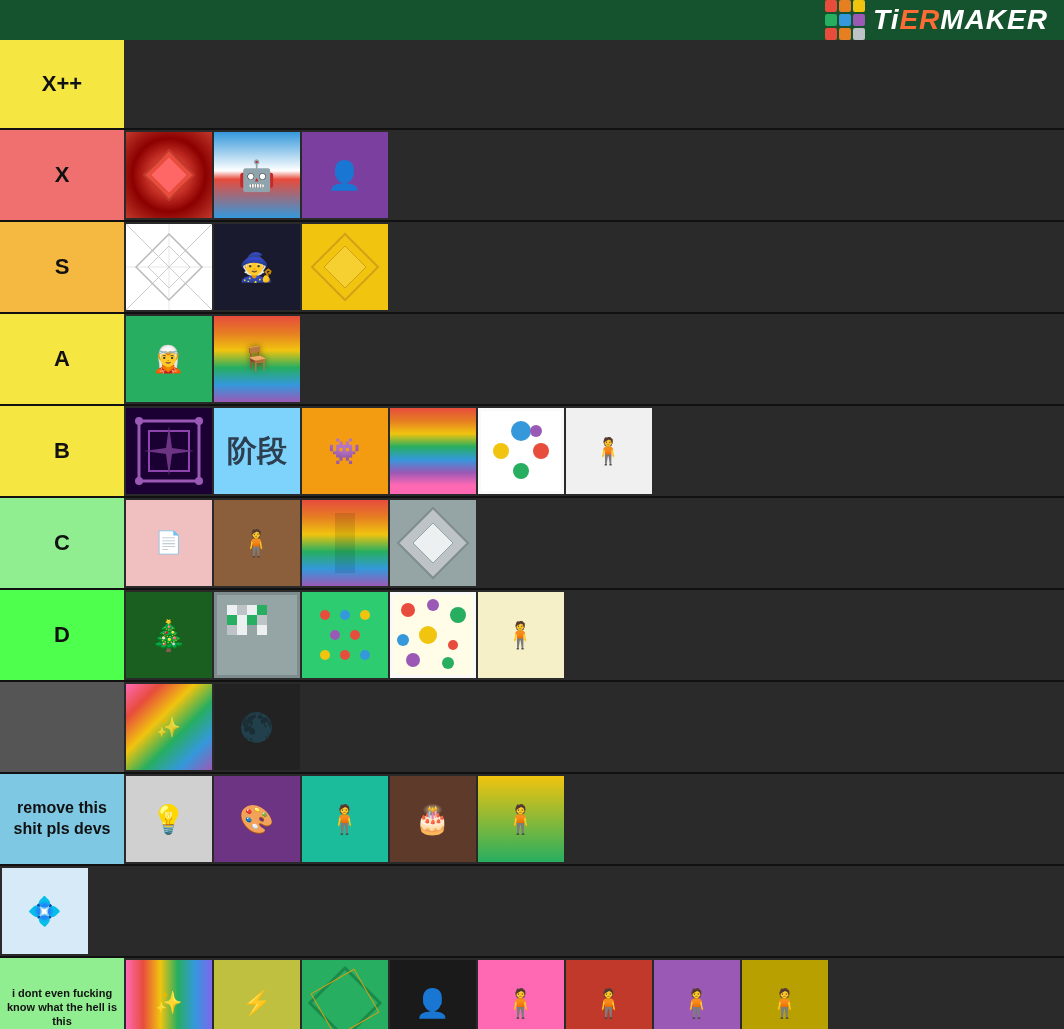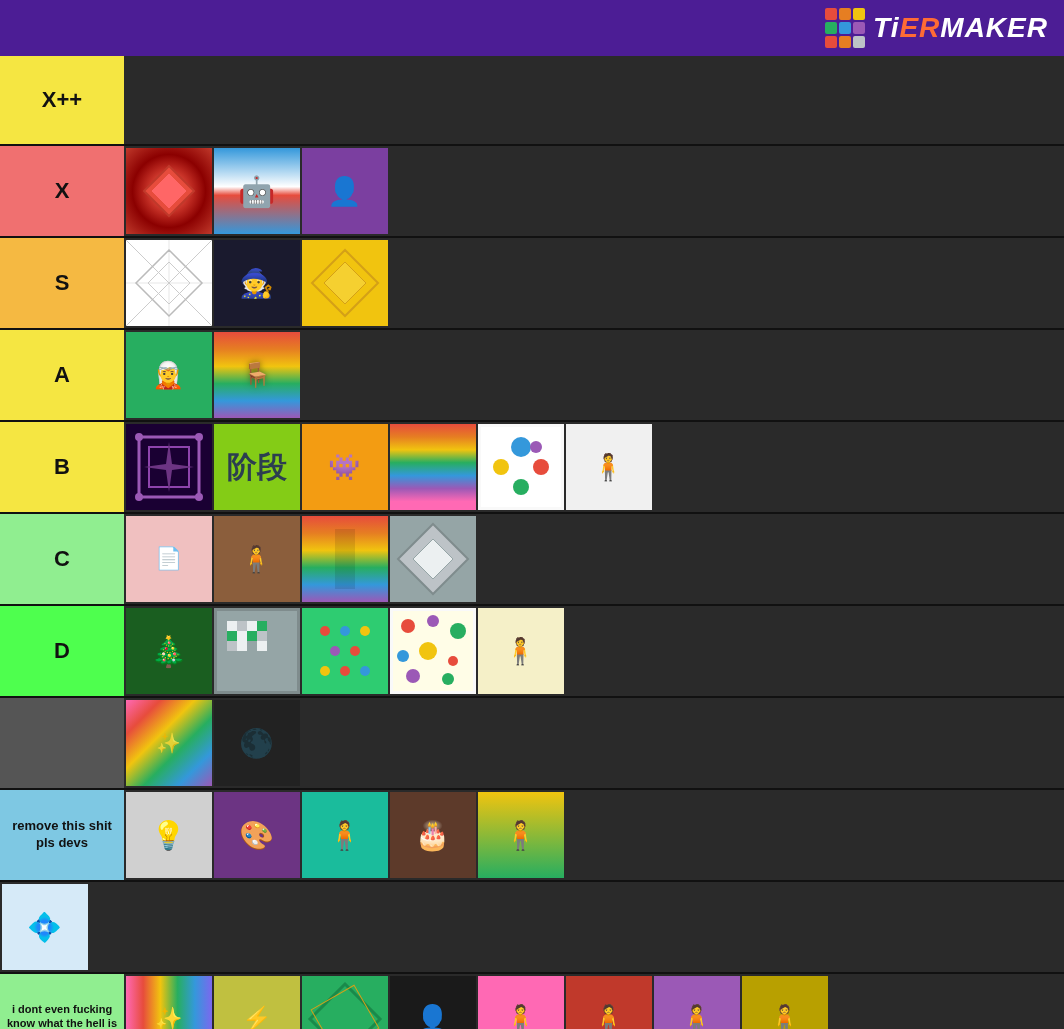--- a/index.html
+++ b/index.html
@@ -7,22 +7,22 @@
       background: #1a1a1a;
       font-family: Arial, sans-serif;
       width: 1064px;
       min-height: 1029px;
     }
 
     .header {
       display: flex;
       align-items: center;
       justify-content: flex-end;
-      padding: 8px 16px;
-      background: #4c1d95;
+      padding: 0 16px;
+      background: #14532d;
     }
 
     .tiermaker-logo {
       display: flex;
       align-items: center;
       gap: 8px;
     }
 
     .logo-grid {
       display: grid;
@@ -248,21 +248,21 @@
             <rect x="15" y="15" width="40" height="40" fill="none" stroke="#8e44ad" stroke-width="2"></rect>
             <circle cx="5" cy="5" r="4" fill="#9b59b6"></circle>
             <circle cx="65" cy="5" r="4" fill="#9b59b6"></circle>
             <circle cx="5" cy="65" r="4" fill="#9b59b6"></circle>
             <circle cx="65" cy="65" r="4" fill="#9b59b6"></circle>
             <polygon points="35,10 38,32 60,35 38,38 35,60 32,38 10,35 32,32" fill="#6c3483"></polygon>
           </svg>
         </div>
       </div>
       <div class="tier-item">
-        <div class="tier-item-inner item-kanji" style="background: #84cc16; color: #2c3e50; font-size: 30px; font-weight: bold;">
+        <div class="tier-item-inner item-kanji" style="background: #7dd3fc; color: #2c3e50; font-size: 30px; font-weight: bold;">
           阶段
         </div>
       </div>
       <div class="tier-item">
         <div class="tier-item-inner" style="background: #f39c12;">
           <div style="font-size:26px;">👾</div>
         </div>
       </div>
       <div class="tier-item">
         <div class="tier-item-inner" style="background: linear-gradient(180deg, #e74c3c 0%, #e67e22 15%, #f1c40f 30%, #27ae60 45%, #3498db 60%, #9b59b6 75%, #ff69b4 90%);">
@@ -393,21 +393,21 @@
       </div>
       <div class="tier-item">
         <div class="tier-item-inner" style="background: #222;">
           <div style="font-size:28px;">🌑</div>
         </div>
       </div>
     </div>
   </div>
 
   <div class="tier-row row-remove" style="min-height: 90px;">
-    <div class="tier-label" style="background:#7ec8e3; color:#111; font-size:13px; line-height:1.3;">remove this shit pls devs</div>
+    <div class="tier-label" style="background:#7ec8e3; color:#111; font-size:16px; line-height:1.3;">remove this shit pls devs</div>
     <div class="tier-items">
       <div class="tier-item">
         <div class="tier-item-inner" style="background: #d0d0d0;">
           <div style="font-size:28px;">💡</div>
         </div>
       </div>
       <div class="tier-item">
         <div class="tier-item-inner" style="background: #6c3483;">
           <div style="font-size:28px;">🎨</div>
         </div>

